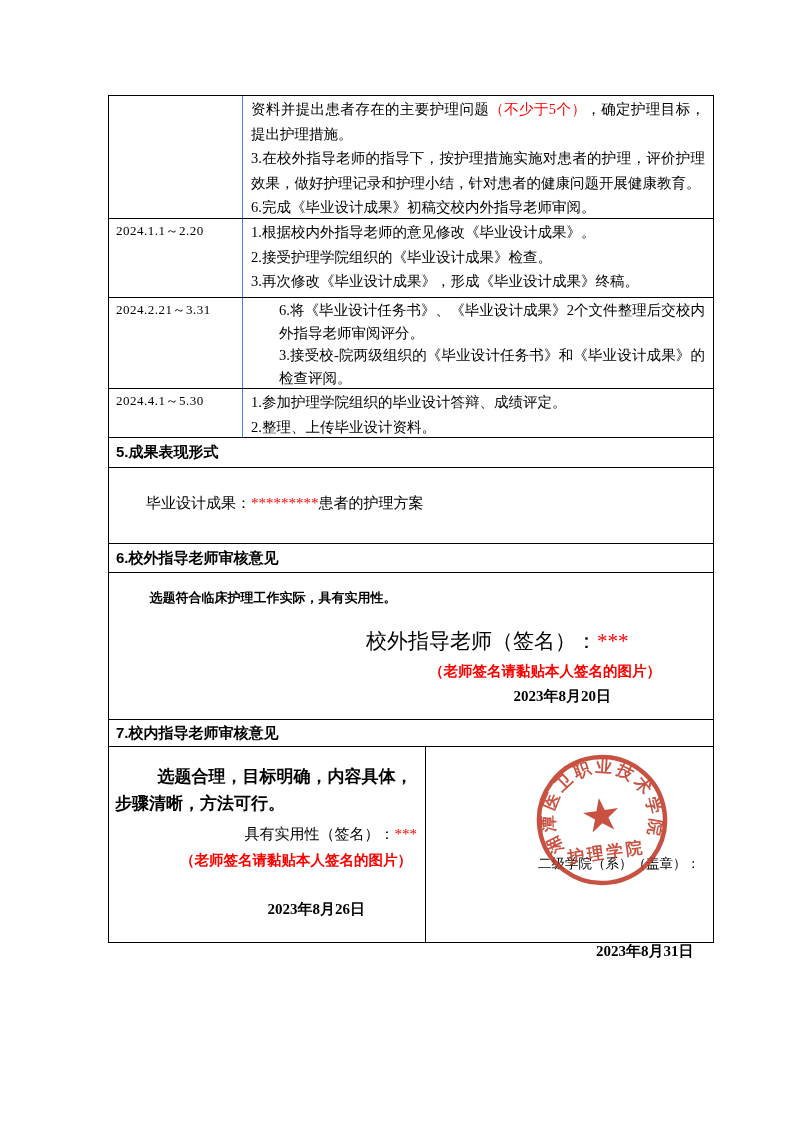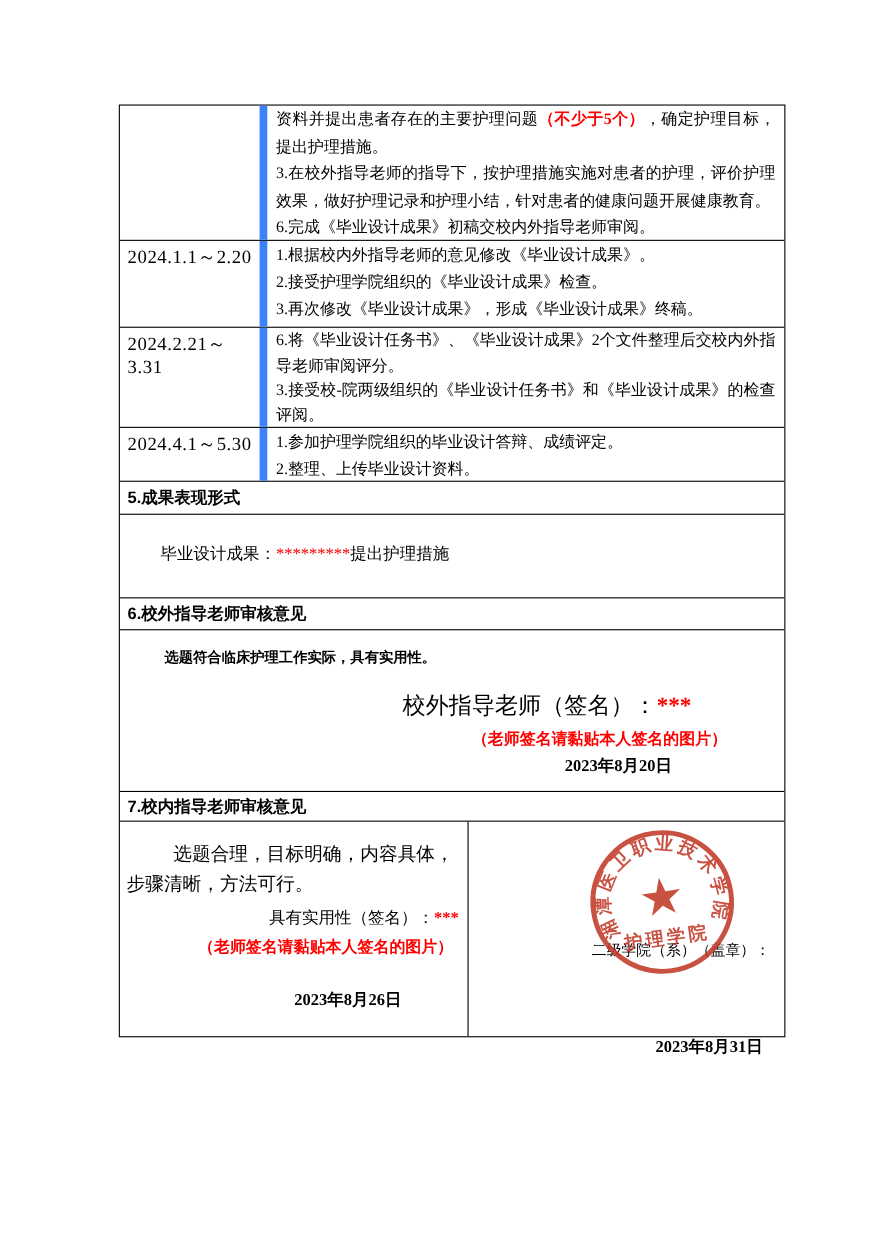--- a/index.html
+++ b/index.html
@@ -9,62 +9,62 @@
     overflow:hidden;
   }
   .doc-table {
     position:absolute; left:108px; top:95px; width:606px;
     border:1px solid #000; box-sizing:border-box;
   }
   .t-row { display:flex; border-bottom:1px solid #000; box-sizing:border-box; }
   .t-row.last { border-bottom:none; }
 
   .date-cell {
-    width:134px; border-right:7px solid #3b82f6; box-sizing:border-box;
-    padding:3px 4px 0 7px; font-size:17px; letter-spacing:.5px;
+    width:134px; border-right:1px solid #3b82f6; box-sizing:border-box;
+    padding:3px 4px 0 7px; font-size:13px; letter-spacing:.5px;
   }
   .content-cell {
     flex:1; padding:1px 8px 0 8px; font-size:14.5px; line-height:24.6px;
     text-align:justify;
   }
   .content-cell p { margin:0; }
 
   .r1 { height:123px; }
   .r2 { height:79px; }
-  .r3 { height:91px; }
+  .r3 { height:91px;gap:28px; }
   .r3 .content-cell { line-height:22.6px; }
   .r4 { height:49px; }
 
   .sec-header {
     height:30px; align-items:center; padding-left:7px;
     font-family:"Liberation Sans","DejaVu Sans",sans-serif;
     font-weight:bold; font-size:15px; box-sizing:border-box;
   }
   .sec-header.h29 { height:29px; }
   .sec-header.h27 { height:27px; }
 
   .s5-content {
     height:76px; display:block; padding:26px 8px 0 37px; font-size:15px;
   }
 
   .red { color:#ff0000; }
-  .red-bold { color:#ff0000; font-weight:bold; }
+  .red-bold { color:#ff0000; font-weight:normal; }
 
   .s6-content { height:134px; display:block; font-size:15px; }
   .s6-comment { margin:13px 8px 0 8px; text-indent:2.5em; font-weight:bold; font-size:13px; line-height:24px; }
   .s6-sign   { margin-top:17px; padding-left:257px; font-size:21px; }
   .s6-note   { margin-top:7px; text-align:right; padding-right:52px; font-weight:bold; font-size:14.5px; color:#ff0000; }
   .s6-date   { margin-top:6px; text-align:right; padding-right:102px; font-weight:bold; font-size:15px; }
 
   .s7-split { height:195px; }
   .s7-left {
     width:317px; border-right:1px solid #000; box-sizing:border-box;
     font-size:15px;
   }
-  .s7-comment { margin:16px 8px 0 6px; text-indent:2.5em; font-weight:normal; font-size:17px; line-height:27px; }
+  .s7-comment { margin:16px 8px 0 6px; text-indent:2.5em; font-weight:bold; font-size:17px; line-height:27px; }
   .s7-sign { margin-top:8px; text-align:right; padding-right:8px; font-size:15px; }
   .s7-note { margin-top:7px; text-align:right; padding-right:13px; font-weight:bold; font-size:14.5px; color:#ff0000; }
   .s7-date { margin-top:30px; text-align:right; padding-right:60px; font-weight:bold; font-size:15px; }
   .s7-right { flex:1; position:relative; }
 
   .seal-label { position:absolute; left:112px; top:108px; font-size:13.5px; z-index:1; }
   .s7-date-right { position:absolute; left:170px; top:151px; font-weight:bold; font-size:15px; z-index:1;margin-top:44px; }
   .stamp {
     position:absolute; left:103px; top:0px; width:146px; height:146px;
     transform:rotate(-8deg); opacity:.88; z-index:2; pointer-events:none;
@@ -105,21 +105,21 @@
     <div class="t-row r4">
       <div class="date-cell">2024.4.1～5.30</div>
       <div class="content-cell">
         <p>1.参加护理学院组织的毕业设计答辩、成绩评定。</p>
         <p>2.整理、上传毕业设计资料。</p>
       </div>
     </div>
 
     <div class="t-row sec-header">5.成果表现形式</div>
     <div class="t-row s5-content">
-      <span>毕业设计成果：</span><span class="red">*********</span><span>提出护理措施</span>
+      <span>毕业设计成果：</span><span class="red">*********</span><span>患者的护理方案</span>
     </div>
 
     <div class="t-row sec-header h29">6.校外指导老师审核意见</div>
     <div class="t-row s6-content">
       <p class="s6-comment">选题符合临床护理工作实际，具有实用性。</p>
       <div class="s6-sign"><span>校外指导老师（签名）：</span><span class="red-bold">***</span></div>
       <div class="s6-note">（老师签名请黏贴本人签名的图片）</div>
       <div class="s6-date">2023年8月20日</div>
     </div>
 

